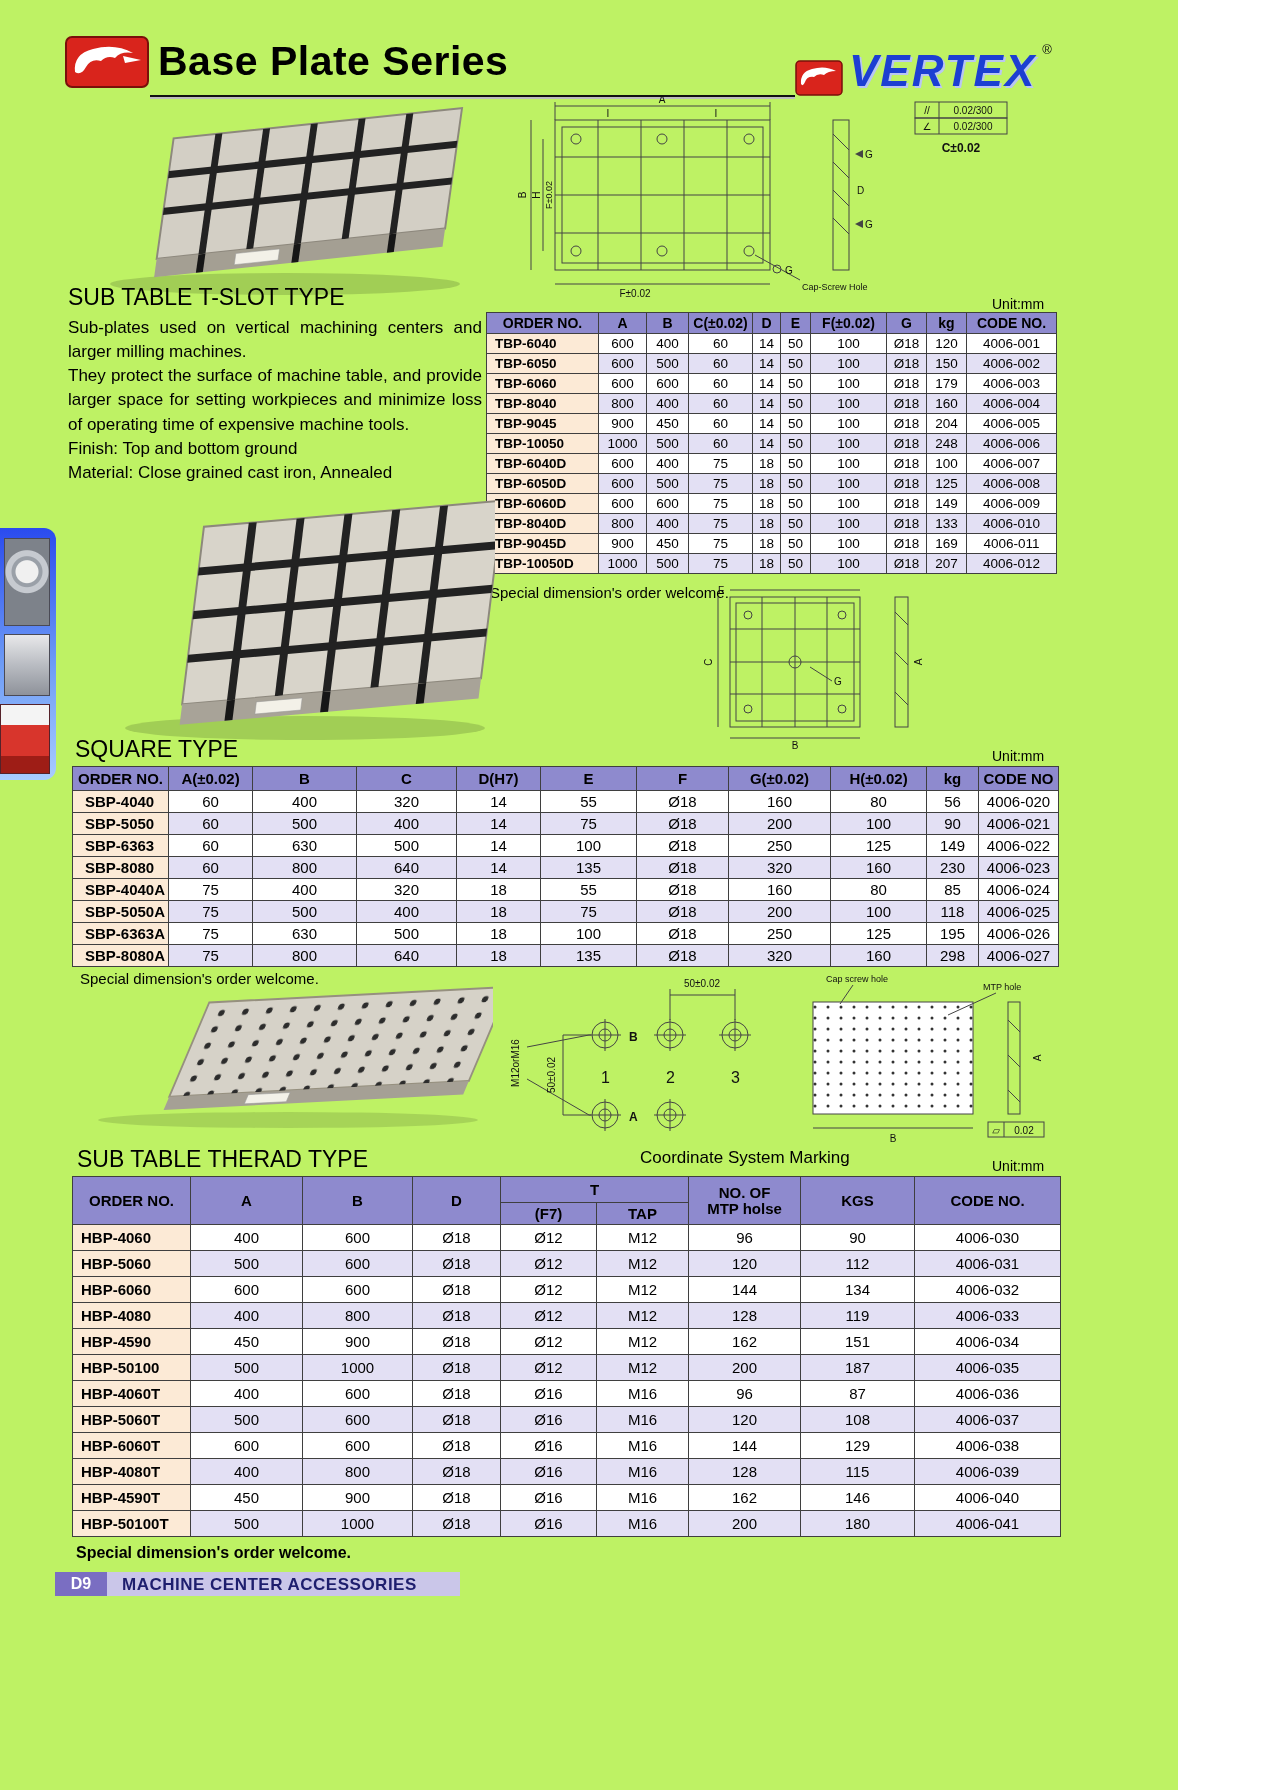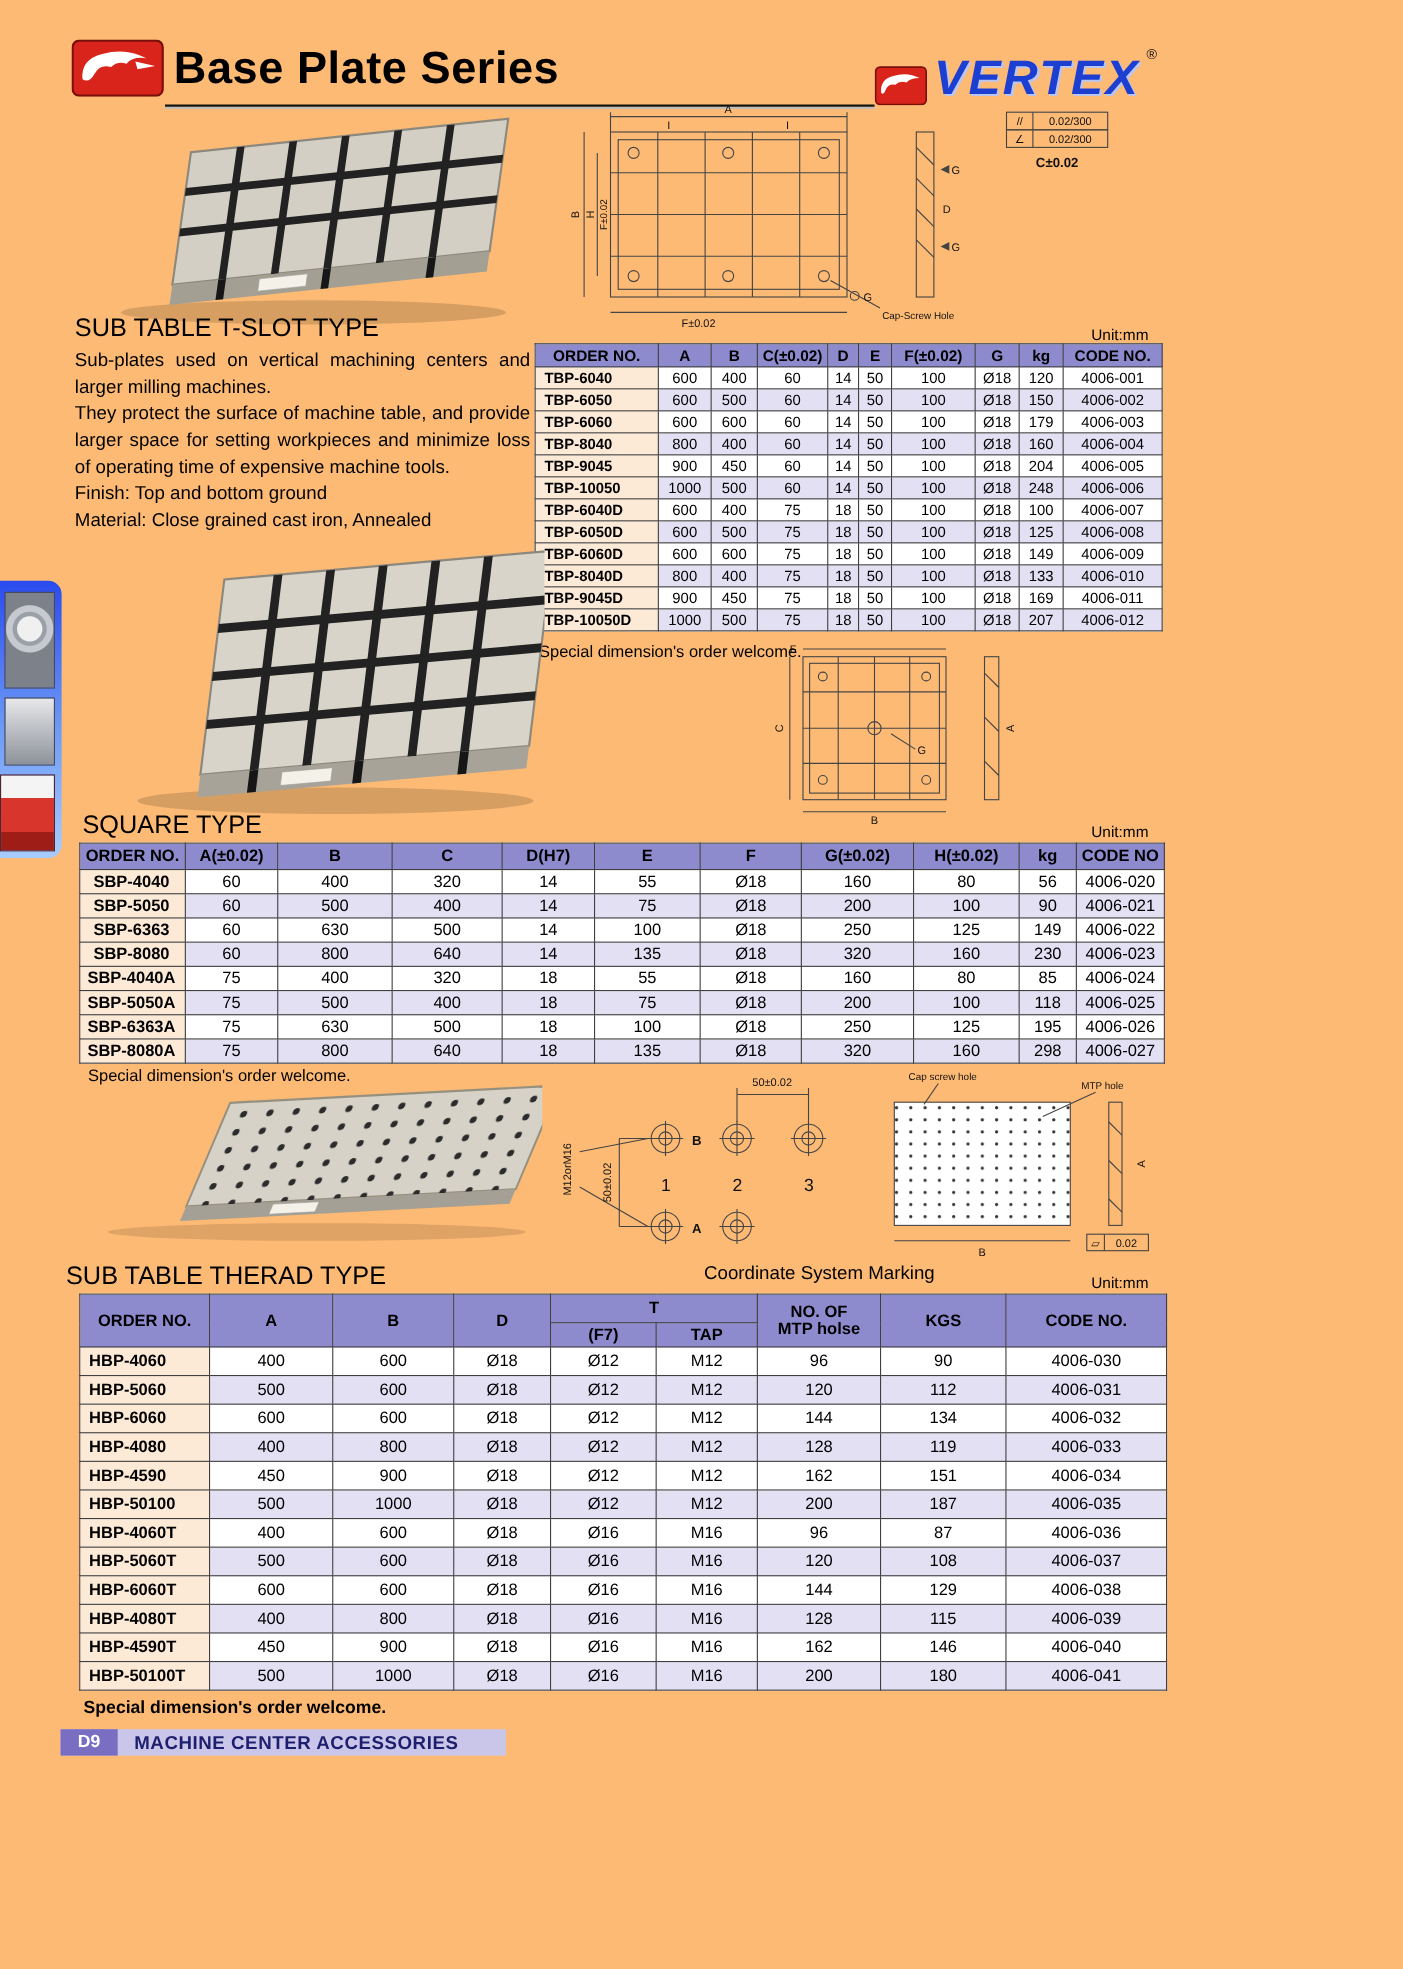--- a/index.html
+++ b/index.html
@@ -1,17 +1,17 @@
 <!DOCTYPE html>
 <html><head>
 <meta charset="utf-8">
 <style>
   *{margin:0;padding:0;box-sizing:border-box}
   body{background:#fff;font-family:"Liberation Sans",sans-serif;color:#000}
-  .page{position:relative;width:1275px;height:1790px;background:#fdba74;overflow:hidden}
+  .page{position:relative;width:1178px;height:1790px;background:#bef264;overflow:hidden}
 
   
   .brand-icon{position:absolute;left:65px;top:36px;width:84px;height:52px}
   .page-title{position:absolute;left:158px;top:38px;font-size:41px;font-weight:bold;letter-spacing:.5px}
   .title-rule{position:absolute;left:150px;top:95px;width:645px;height:2px;background:#111;box-shadow:0 2px 0 #bdbdbd}
   .vertex-logo{position:absolute;left:795px;top:40px;height:56px;display:flex;align-items:flex-end;gap:6px}
   .vertex-mini{width:48px;height:36px}
   .vertex-text{font-size:44px;font-weight:bold;font-style:italic;color:#1c3fd2;letter-spacing:2px;text-shadow:2px 2px 0 #b9c6f2}
   .vertex-reg{font-size:13px;align-self:flex-start;margin-top:2px;color:#111}
 
@@ -34,21 +34,21 @@
   table.data th{background:#8e8ace;border:1px solid #3f3f3f;font-weight:bold;white-space:pre-line;line-height:1.05;text-align:center}
   table.data td{border:1px solid #3f3f3f;text-align:center;background:#fff;padding:0 2px;font-weight:normal}
   table.data tbody tr:nth-child(even) td{background:#e3e0f4}
   table.data tbody tr td:first-child{background:#fcead6;font-weight:bold;text-align:left;padding-left:8px}
   #t1{left:486px;top:312px;width:570px}
   #t1 th{height:21px;font-size:14px}
   #t1 td{height:20px;font-size:13.5px}
   #t2{left:72px;top:766px;width:986px}
   #t2 th{height:24px;font-size:15px}
   #t2 td{height:22px;font-size:15px}
-  #t2 tbody tr td:first-child{text-align:center;padding-left:0}
+  #t2 tbody tr td:first-child{text-align:left;padding-left:12px}
   #t3{left:72px;top:1176px;width:988px}
   #t3 th{font-size:15px}
   #t3 thead tr:first-child th{height:26px}
   #t3 thead tr:nth-child(2) th{height:22px}
   #t3 td{height:26px;font-size:15px}
 
   
   .img-box{position:absolute}
   .draw .ln{fill:none;stroke:#444;stroke-width:1}
   .draw .lbl{font-size:10px;fill:#111;font-family:"Liberation Sans",sans-serif}
@@ -615,21 +615,21 @@
     <line x1="210" y1="120" x2="222" y2="132" class="ln"></line>
     <text transform="rotate(-90 243 88)" x="243" y="88" text-anchor="middle" class="lbl">A</text>
     <line x1="15" y1="158" x2="175" y2="158" class="ln"></line>
     <text x="95" y="172" text-anchor="middle" class="lbl">B</text>
     <rect x="190" y="152" width="56" height="15" class="ln"></rect>
     <line x1="206" y1="152" x2="206" y2="167" class="ln"></line>
     <text x="198" y="164" text-anchor="middle" class="lbl">▱</text>
     <text x="226" y="164" text-anchor="middle" class="lbl">0.02</text>
   </svg>
 
-  <h2 class="sec-heading" style="left:60px;top:1146px">SUB TABLE THERAD TYPE</h2>
+  <h2 class="sec-heading" style="left:77px;top:1146px">SUB TABLE THERAD TYPE</h2>
   <span class="unit-label" style="left:992px;top:1158px">Unit:mm</span>
   <table id="t3" class="data">
     <colgroup>
       <col style="width:118px">
         <col style="width:112px">
         <col style="width:110px">
         <col style="width:88px">
         <col style="width:96px">
         <col style="width:92px">
         <col style="width:112px">

